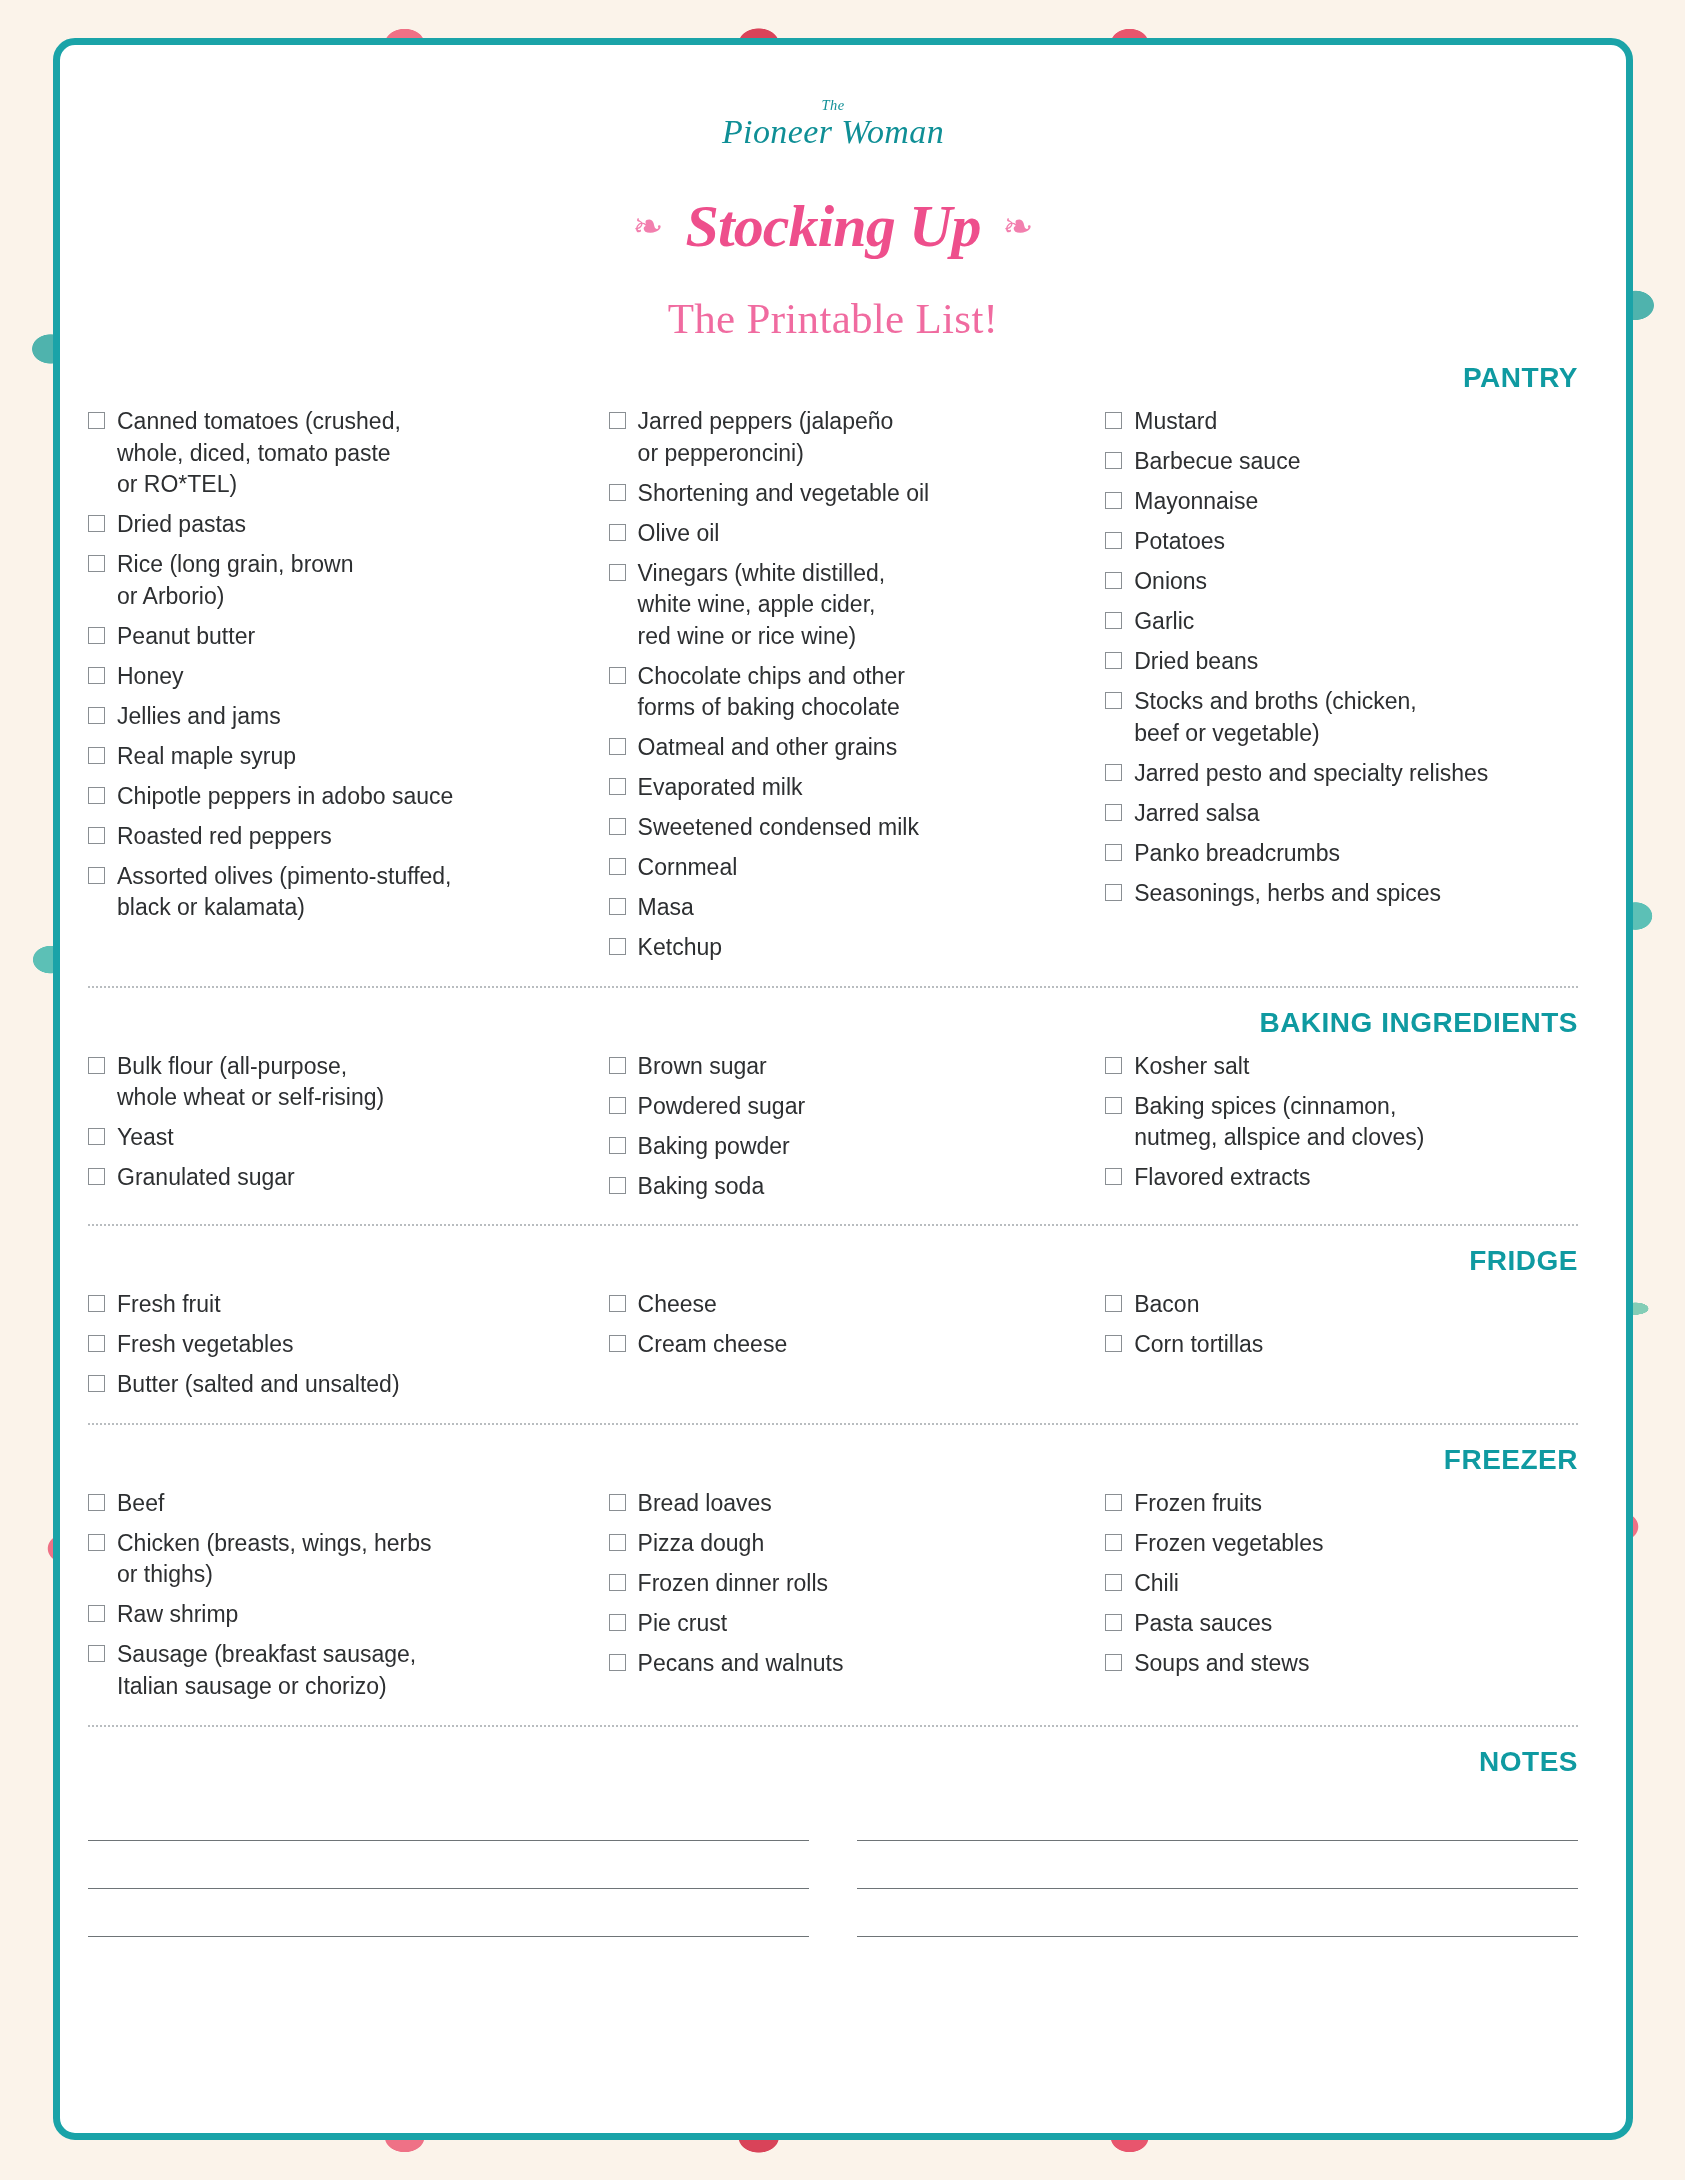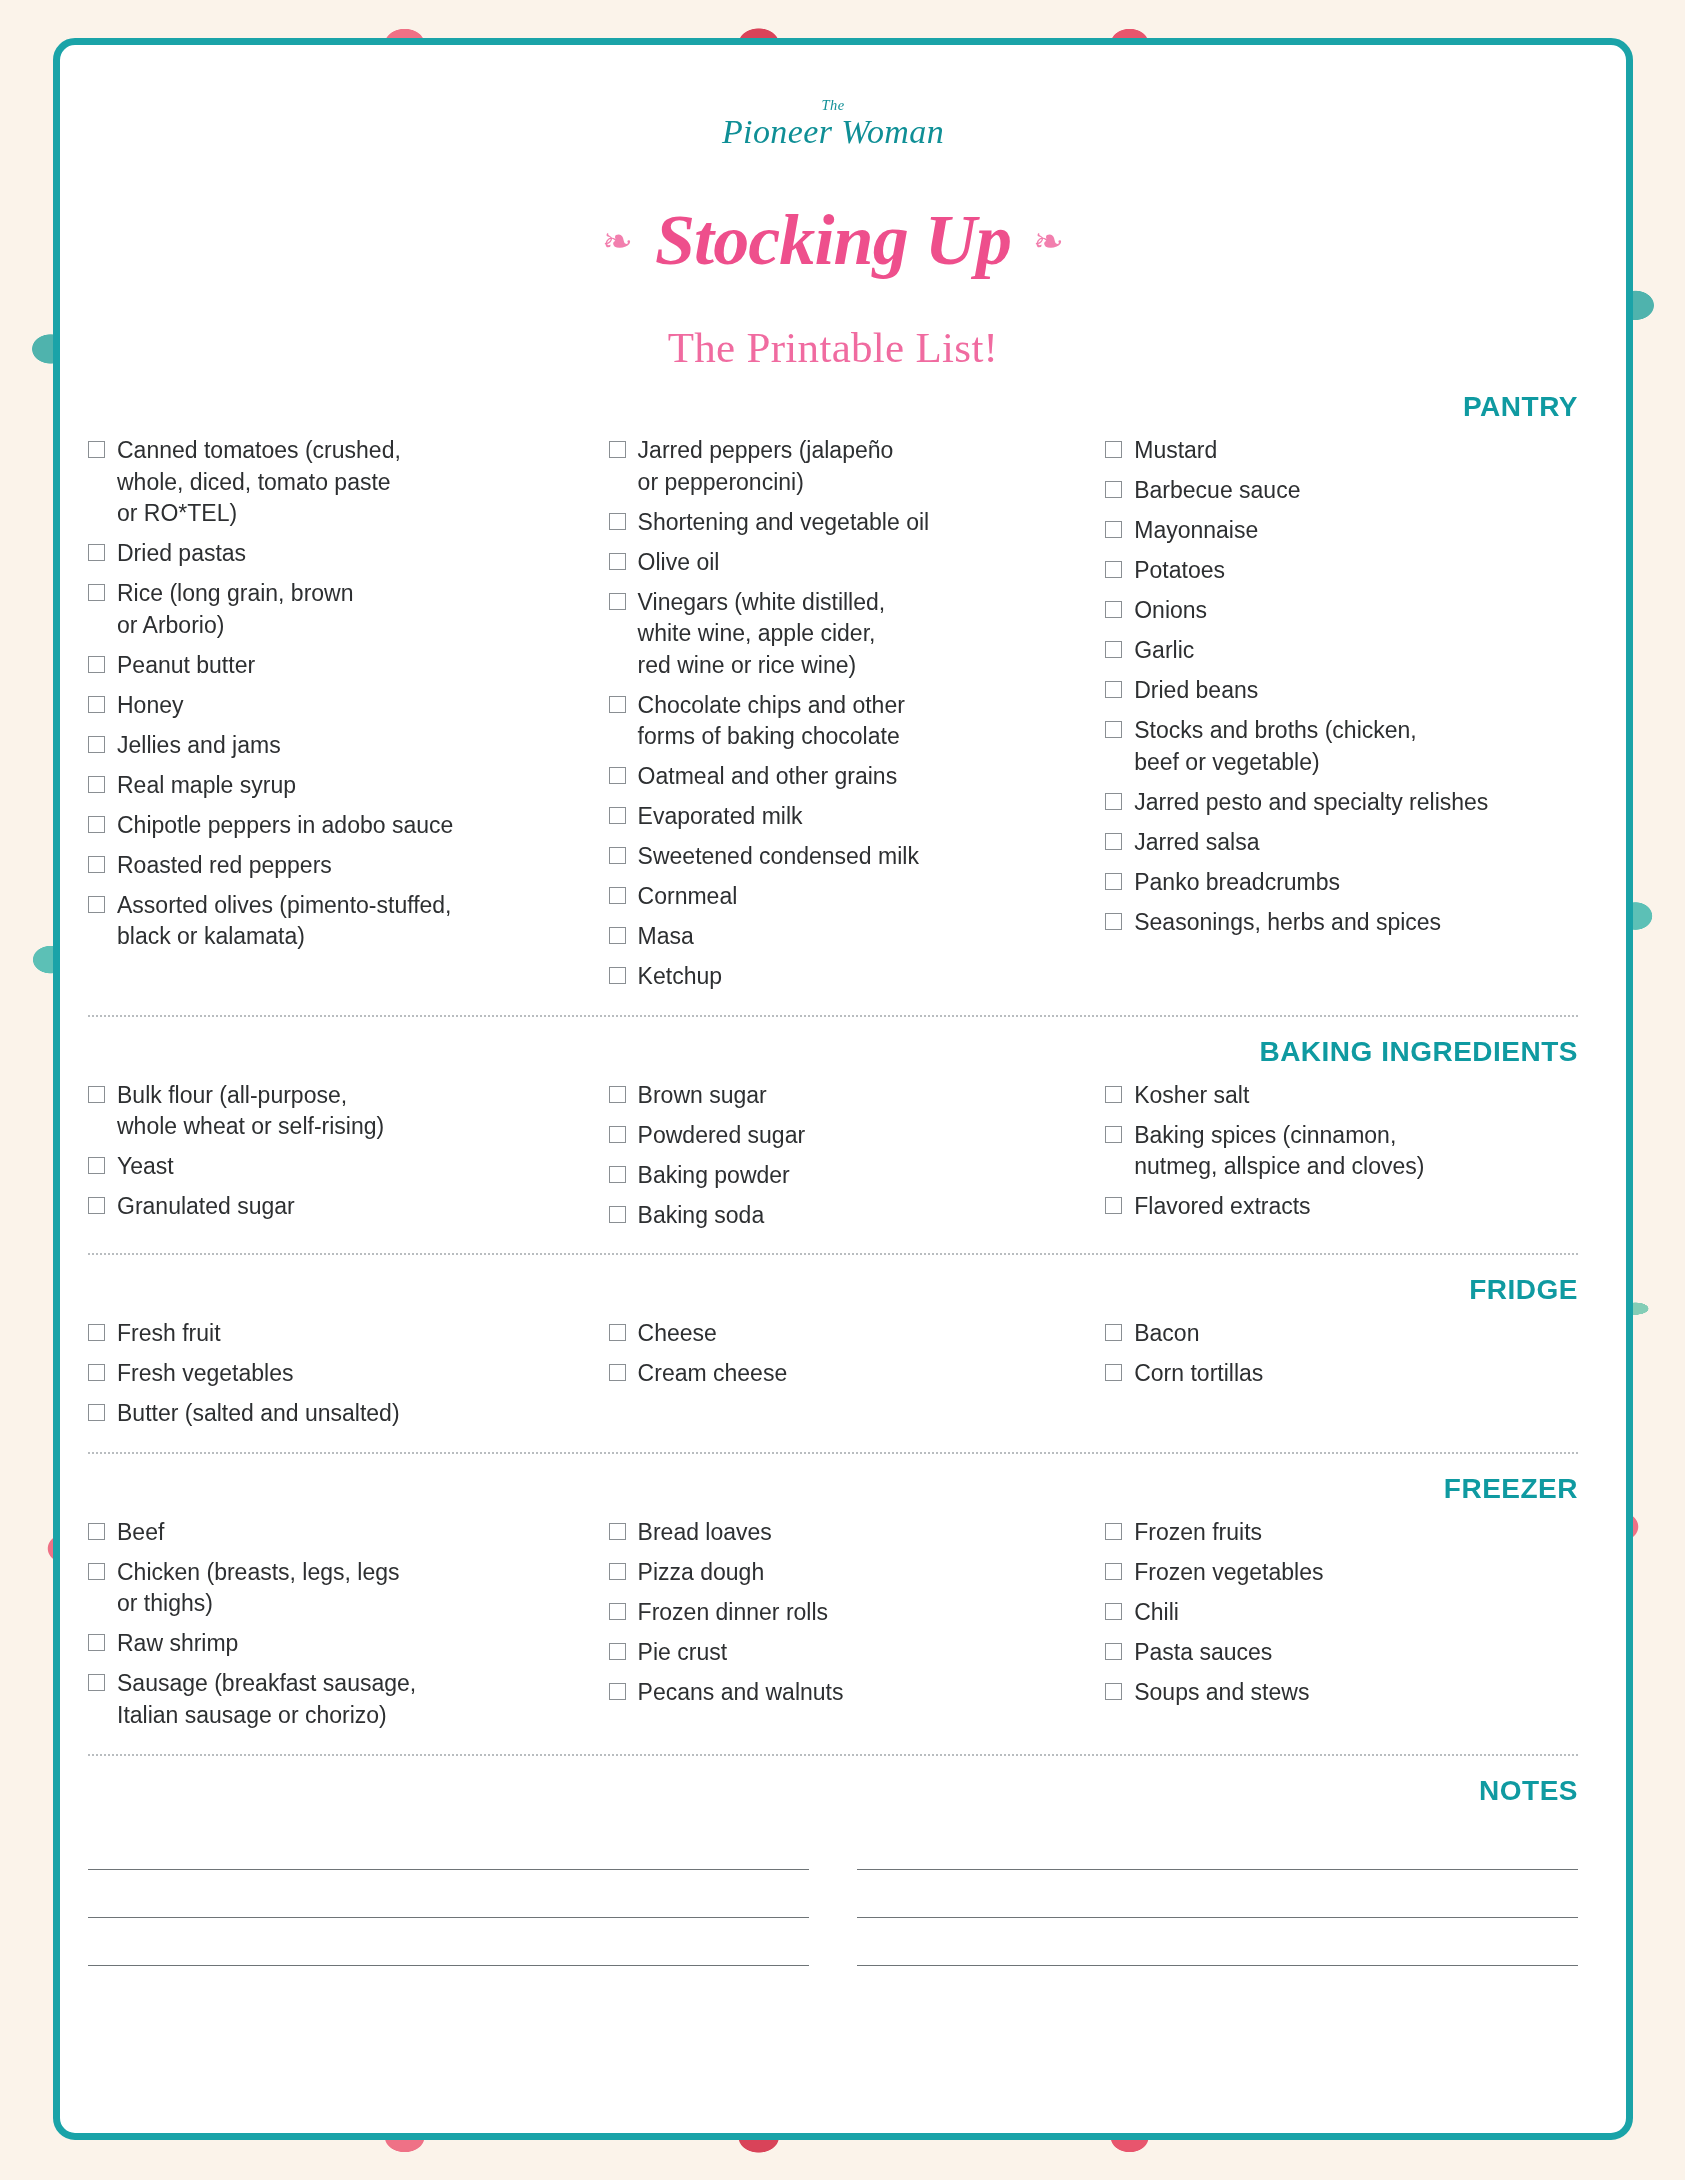--- a/index.html
+++ b/index.html
@@ -117,21 +117,21 @@
     display: flex;
     align-items: center;
     justify-content: center;
     gap: 22px;
     margin-top: 3.4px;
   }
   .title {
     font-family: "Liberation Serif", serif;
     font-weight: bold;
     font-style: italic;
-    font-size: 72px;
+    font-size: 60px;
     color: #ee4f8c;
     letter-spacing: -0.9px;
     line-height: 1.08;
     text-align: center;
   }
   .flourish {
     color: #f27fae;
     font-size: 37px;
     line-height: 1;
   }
@@ -474,21 +474,21 @@
       <div class="section">
         <div class="section-title">FREEZER</div>
         <div class="cols">
           <div class="col">
             <div class="item">
               <span class="box"></span>
               <span class="label">Beef</span>
             </div>
             <div class="item">
               <span class="box"></span>
-              <span class="label">Chicken (breasts, legs, legs
+              <span class="label">Chicken (breasts, wings, herbs
 or thighs)</span>
             </div>
             <div class="item">
               <span class="box"></span>
               <span class="label">Raw shrimp</span>
             </div>
             <div class="item">
               <span class="box"></span>
               <span class="label">Sausage (breakfast sausage,
 Italian sausage or chorizo)</span>

